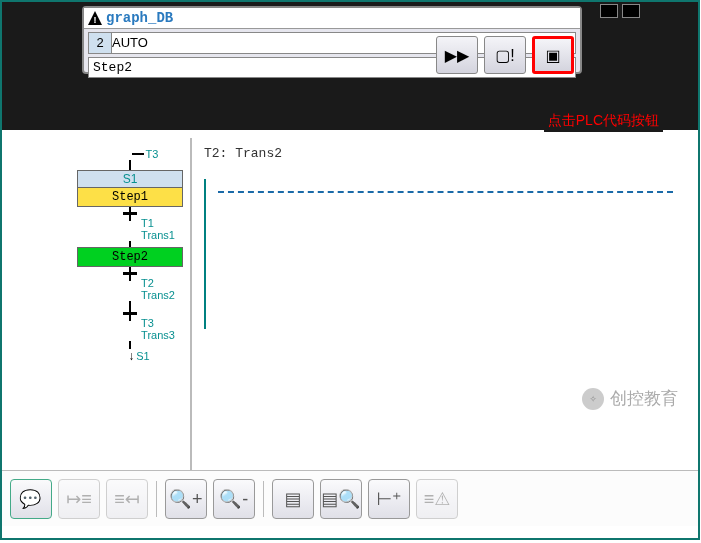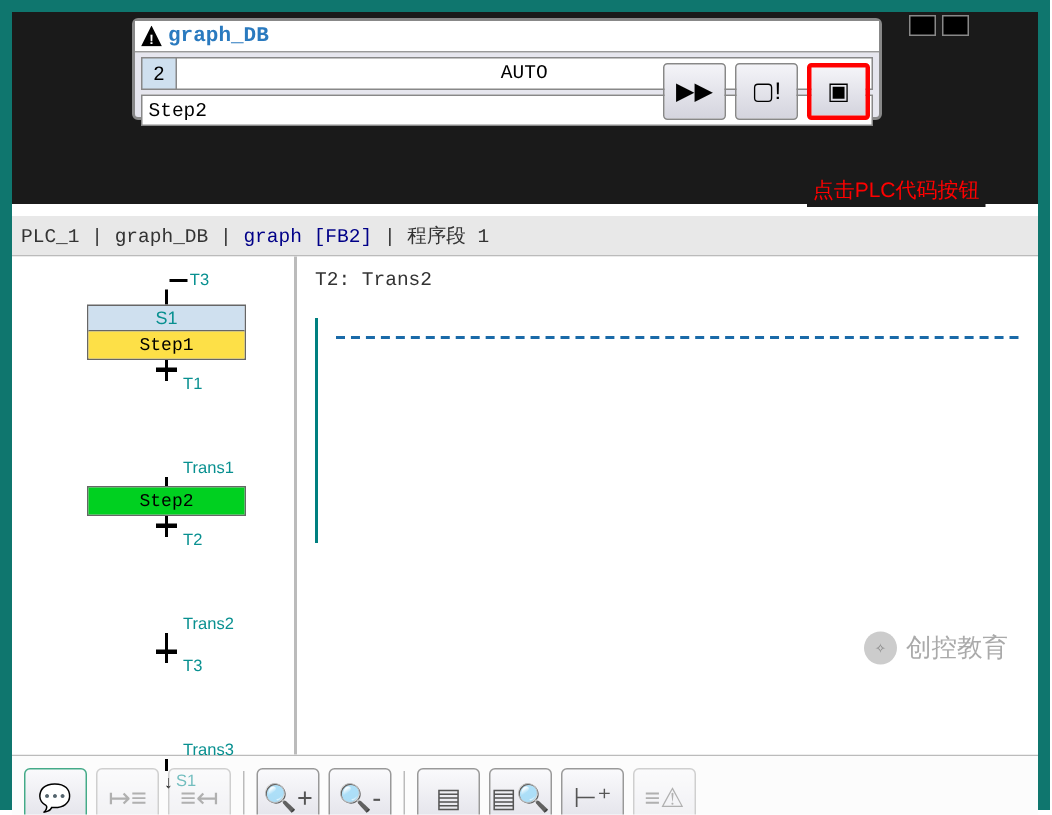--- a/index.html
+++ b/index.html
@@ -1,58 +1,58 @@
 <!DOCTYPE html>
 <html><head>
 <meta charset="utf-8">
 <style>
 * { box-sizing: border-box; margin: 0; padding: 0; }
 body { font-family: "SimSun", Arial, sans-serif; font-size: 12px; width: 701px; height: 543px; overflow: hidden; background: #fff; }
 
-.outer-frame { border: 8px solid #0f766e; width: 700px; height: 540px; }
+.outer-frame { border: 2px solid #0f766e; width: 700px; height: 540px; }
 
 .top-dark { background: #1a1a1a; height: 128px; position: relative; padding: 4px 0 0 0; }
 .top-inner-bar { width: 500px; height: 68px; background: #e6e6ee; margin-left: 80px; border: 2px solid #888; border-radius: 4px; position: relative; }
 .title-strip { background: #fff; display: flex; align-items: center; padding: 2px 4px; gap: 4px; border-bottom: 1px solid #999; position: relative; }
 .warn-triangle { width: 14px; height: 14px; background: #000; clip-path: polygon(50% 0, 0 100%, 100% 100%); position: relative; display: flex; align-items: center; justify-content: center; }
 .warn-triangle::after { content: "!"; color: #fff; font-size: 9px; font-weight: bold; position: relative; top: 2px; }
 .title-text { color: #2a7abf; font-family: "Courier New", monospace; font-size: 14px; font-weight: bold; }
 .mini-icons { position: absolute; right: -60px; top: -4px; display: flex; gap: 4px; }
 .mini-icon { width: 18px; height: 14px; background: #000; border: 1px solid #888; }
 
 .field-row { display: flex; align-items: stretch; padding: 3px 4px; gap: 0; }
 .num-box { width: 24px; background: #cfe0ef; border: 1px solid #888; text-align: center; line-height: 20px; font-size: 13px; }
-.auto-box { flex: 1; background: #fff; border: 1px solid #888; border-left: 0; text-align: center; line-height: 20px; font-family: Liberation Mono, monospace; font-size: 13px; }
+.auto-box { flex: 1; background: #fff; border: 1px solid #888; border-left: 0; text-align: left; line-height: 20px; font-family: Liberation Sans, sans-serif; font-size: 13px; }
 .step-row { padding: 0 4px 3px 4px; display: flex; }
 .step-field { background: #fff; border: 1px solid #888; flex: 1; padding: 2px 4px; font-family: "Courier New", monospace; font-size: 13px; }
 
 .btn-group { position: absolute; top: 28px; right: 6px; display: flex; gap: 6px; align-items: center; }
 .square-btn { width: 42px; height: 38px; background: linear-gradient(#f4f4f8, #d4d4de); border: 1px solid #888; border-radius: 3px; display: flex; align-items: center; justify-content: center; font-size: 16px; }
 .red-highlight { border: 3px solid #f00; }
 
 .annotation { position: absolute; top: 108px; right: 35px; color: #f00; font-size: 14px; background: #1a1a1a; padding: 2px 4px; }
 
 .spacer-bar { height: 8px; background: #fff; }
 
 .breadcrumb { background: #e8e8e8; border-bottom: 1px solid #bbb; padding: 4px 6px; font-family: "Courier New", monospace; font-size: 13px; color: #333; }
 .bc-active { color: #008; }
 
 .workspace { display: flex; height: 332px; }
-.left-panel { width: 190px; background: #fff; border-right: 2px solid #bbb; position: relative; padding-top: 10px; display: flex; flex-direction: column; align-items: flex-start; padding-left: 43px; }
+.left-panel { width: 190px; background: #fff; border-right: 2px solid #bbb; position: relative; padding-top: 10px; display: flex; flex-direction: column; align-items: flex-end; }
 
 .graph-col { display: flex; flex-direction: column; align-items: center; width: 120px; }
 .vline { width: 2px; height: 10px; background: #000; }
 .step-box { width: 106px; border: 1px solid #666; text-align: center; font-size: 12px; }
 .step-header { background: #cfe0ef; color: #089090; padding: 1px; border-bottom: 1px solid #666; }
 .step-header.green { background: #00d020; }
 .step-body { background: #fde047; padding: 2px; font-family: "Courier New", monospace; }
 .step-body.green { background: #00d020; }
 .trans-mark { position: relative; width: 2px; height: 14px; background: #000; }
 .trans-mark::before { content: ""; position: absolute; left: -6px; top: 5px; width: 14px; height: 3px; background: #000; }
-.trans-label-pair { display: flex; flex-direction: column; align-items: flex-start; color: #089090; font-size: 11px; position: relative; left: 28px; margin-top: -4px; gap: 44px; }
+.trans-label-pair { display: flex; flex-direction: column; align-items: flex-start; color: #089090; font-size: 11px; position: relative; left: 28px; margin-top: -4px; }
 
 .right-panel { flex: 1; background: #fff; padding: 8px 12px; position: relative; font-family: "Courier New", monospace; font-size: 13px; }
 .t2-title { color: #333; margin-bottom: 30px; }
 .ladder { position: relative; }
 .ladder-vline { position: absolute; left: 0; top: -12px; width: 2px; height: 150px; background: #008080; }
 .tag-block { margin-left: 20px; color: #089090; }
 .tag-name { color: #333; }
 .dashed { border-top: 2px dashed #1a6aa8; width: 455px; margin-left: 14px; margin-top: 4px; }
 
 .bottom-toolbar { border-top: 1px solid #bbb; height: 56px; display: flex; align-items: center; padding: 6px 8px; gap: 6px; background: #fcfcfc; }
@@ -95,29 +95,20 @@
         <div class="square-btn red-highlight">
             <span>▣</span>
           </div>
       </div>
     </div>
     <div class="annotation">点击PLC代码按钮</div>
   </div>
 
   <div class="spacer-bar"></div>
 
-  <div class="breadcrumb">
-    <span>PLC_1</span>
-    <span> | </span>
-    <span>graph_DB</span>
-    <span> | </span>
-    <span class="bc-active">graph [FB2]</span>
-    <span> | </span>
-    <span>程序段 1</span>
-  </div>
 
   <div class="workspace">
     <div class="left-panel">
       <div class="graph-col">
         <div style="display:flex;align-items:center;gap:2px;margin-left:30px;">
           <span style="width:12px;height:2px;background:#000;"></span>
           <span style="color:#089090;font-size:11px;">T3</span>
         </div>
         <div class="vline"></div>
 

